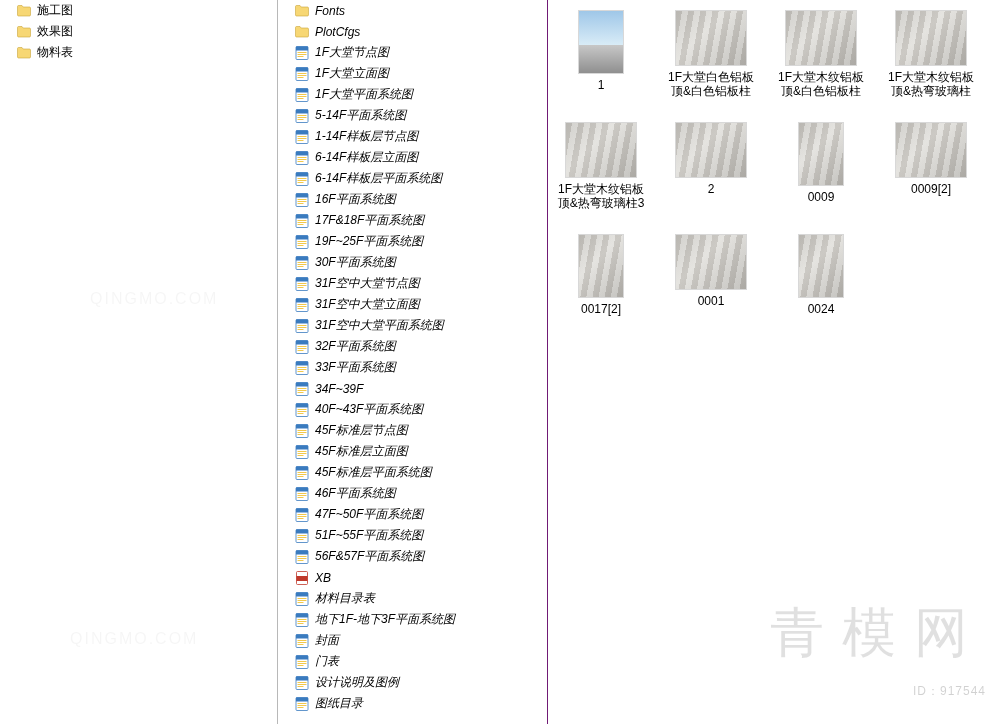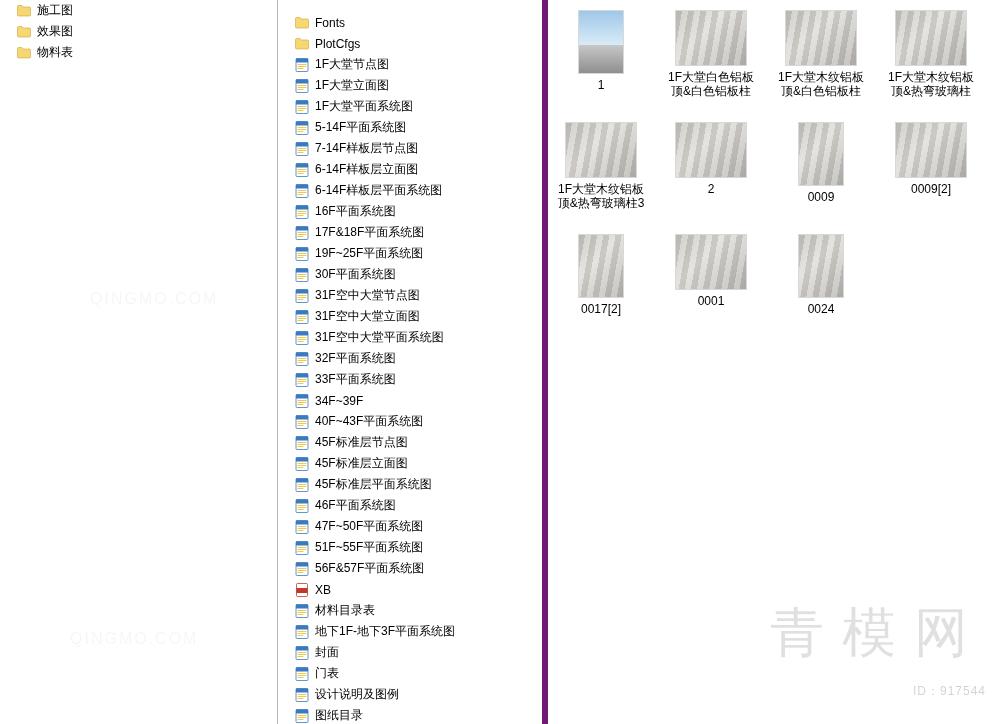--- a/index.html
+++ b/index.html
@@ -19,22 +19,23 @@
     overflow: hidden;
     position: relative;
   }
   .panel-left {
     width: 278px;
     border-right: 1px solid #b8b8b8;
     padding-top: 0;
   }
   .panel-middle {
     width: 270px;
-    border-right: 6px solid #701a75;
-    padding-top: 12px;
+    border-right: 1px solid #701a75;
+    padding-top: 0;
+    font-style: italic;
   }
   .panel-right {
     flex: 1;
     padding: 10px 8px;
   }
   .tree-item {
     display: flex;
     align-items: center;
     height: 21px;
     padding-left: 16px;
@@ -221,21 +222,21 @@
       <div class="tree-item">
         <span class="icon">
           <svg width="16" height="16" viewBox="0 0 16 16">
             <rect x="2" y="1.5" width="12" height="13" rx="1" fill="#ffffff" stroke="#3a7bbf" stroke-width="0.8"></rect>
             <rect x="2" y="1.5" width="12" height="4" fill="#3a7bbf"></rect>
             <rect x="3.5" y="7" width="9" height="1" fill="#f2c94c"></rect>
             <rect x="3.5" y="9" width="9" height="1" fill="#f2c94c"></rect>
             <rect x="3.5" y="11" width="6" height="1" fill="#f2c94c"></rect>
           </svg>
         </span>
-        <span>7-14F样板层节点图</span>
+        <span>1-14F样板层节点图</span>
       </div>
       <div class="tree-item">
         <span class="icon">
           <svg width="16" height="16" viewBox="0 0 16 16">
             <rect x="2" y="1.5" width="12" height="13" rx="1" fill="#ffffff" stroke="#3a7bbf" stroke-width="0.8"></rect>
             <rect x="2" y="1.5" width="12" height="4" fill="#3a7bbf"></rect>
             <rect x="3.5" y="7" width="9" height="1" fill="#f2c94c"></rect>
             <rect x="3.5" y="9" width="9" height="1" fill="#f2c94c"></rect>
             <rect x="3.5" y="11" width="6" height="1" fill="#f2c94c"></rect>
           </svg>

